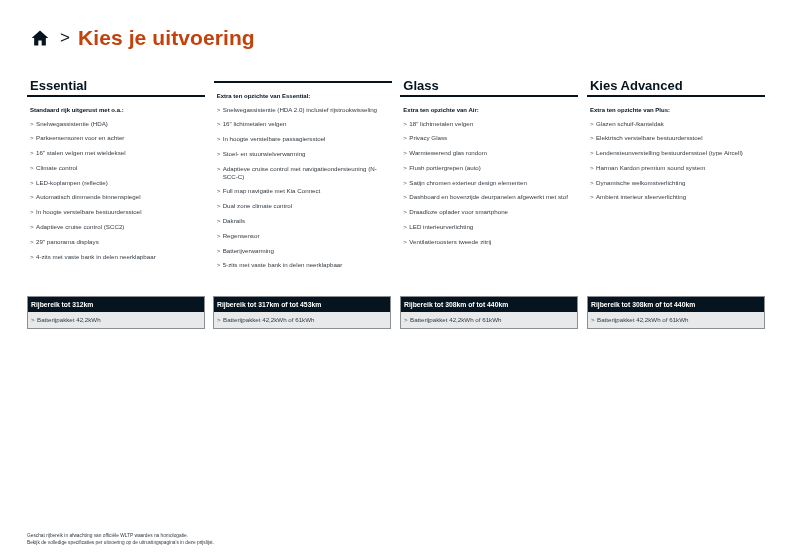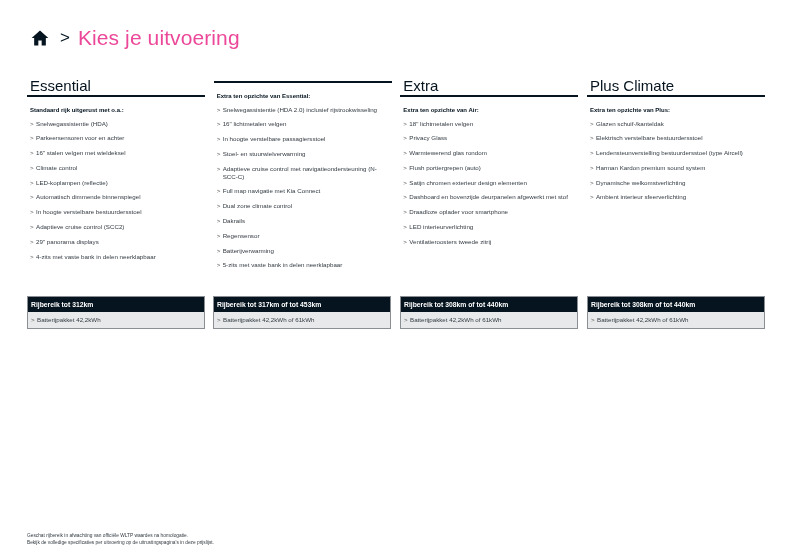--- a/index.html
+++ b/index.html
@@ -13,33 +13,33 @@
     }
     .header {
       position: absolute;
       left: 30px; top: 24px;
       display: flex; align-items: center;
       height: 28px;
     }
     .home-icon { width: 20px; height: 20px; display: inline-block; margin-right: 10px; }
     .home-icon svg { width: 20px; height: 20px; display: block; }
     .crumb-sep { font-size: 17px; margin-right: 8px; color: #05141f; }
-    .page-title { font-size: 21px; font-weight: normal; letter-spacing: 0.1px; color: #ec4899; }
+    .page-title { font-size: 21px; font-weight: bold; letter-spacing: 0.1px; color: #c2410c; }
 
     .columns {
       position: absolute;
       left: 27px; top: 80px;
       width: 738px;
       display: flex;
       justify-content: space-between;
     }
     .col { width: 178px; position: relative; }
     .col-title {
-      font-size: 15px;
-      font-weight: normal;
+      font-size: 13px;
+      font-weight: bold;
       padding-left: 3px;
       height: 14px;
       line-height: 12px;
     }
     .col-rule { height: 1.5px; background: #05141f; margin-top: 1px; }
     .col-sub {
       font-size: 6px;
       font-weight: bold;
       margin-top: 8px;
       padding-left: 3px;
@@ -199,21 +199,21 @@
           <span class="txt">Batterijverwarming</span>
         </li>
       <li class="feat-item">
           <span class="chev">&gt;</span>
           <span class="txt">5-zits met vaste bank in delen neerklapbaar</span>
         </li>
     </ul>
   </div>
 
   <div class="col">
-    <div class="col-title">Extra</div>
+    <div class="col-title">Glass</div>
     <div class="col-rule"></div>
     <div class="col-sub">Extra ten opzichte van Air:</div>
     <ul class="feat-list">
       <li class="feat-item">
           <span class="chev">&gt;</span>
           <span class="txt">18" lichtmetalen velgen</span>
         </li>
       <li class="feat-item">
           <span class="chev">&gt;</span>
           <span class="txt">Privacy Glass</span>
@@ -243,21 +243,21 @@
           <span class="txt">LED interieurverlichting</span>
         </li>
       <li class="feat-item">
           <span class="chev">&gt;</span>
           <span class="txt">Ventilatieroosters tweede zitrij</span>
         </li>
     </ul>
   </div>
 
   <div class="col">
-    <div class="col-title">Plus Climate</div>
+    <div class="col-title">Kies Advanced</div>
     <div class="col-rule"></div>
     <div class="col-sub">Extra ten opzichte van Plus:</div>
     <ul class="feat-list">
       <li class="feat-item">
           <span class="chev">&gt;</span>
           <span class="txt">Glazen schuif-/kanteldak</span>
         </li>
       <li class="feat-item">
           <span class="chev">&gt;</span>
           <span class="txt">Elektrisch verstelbare bestuurdersstoel</span>

